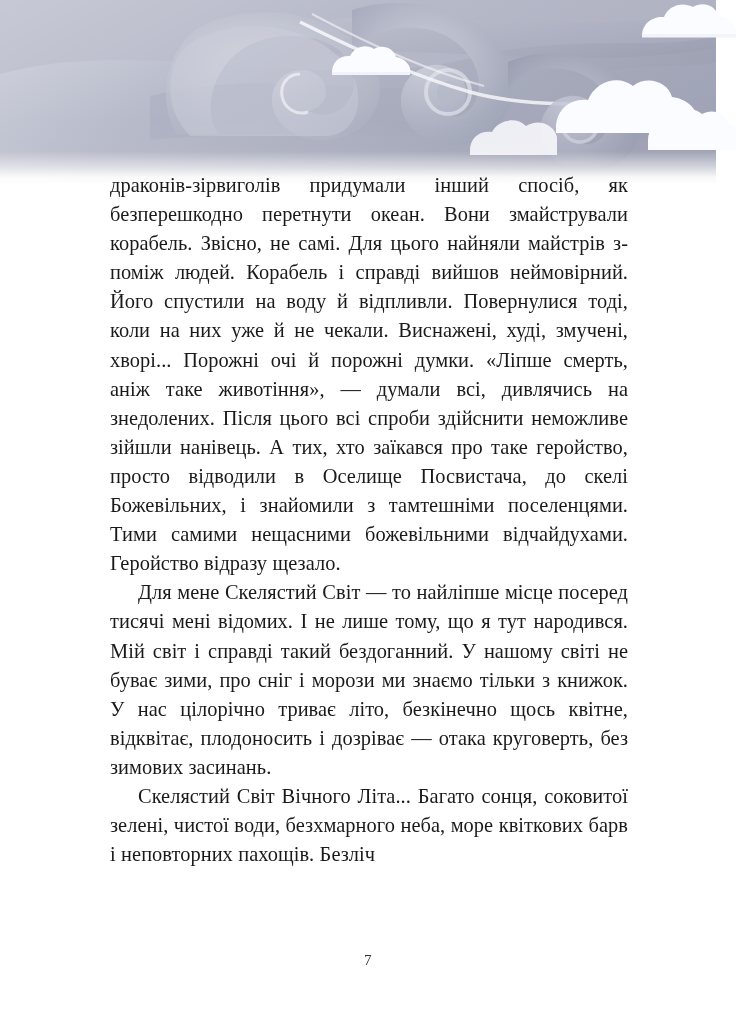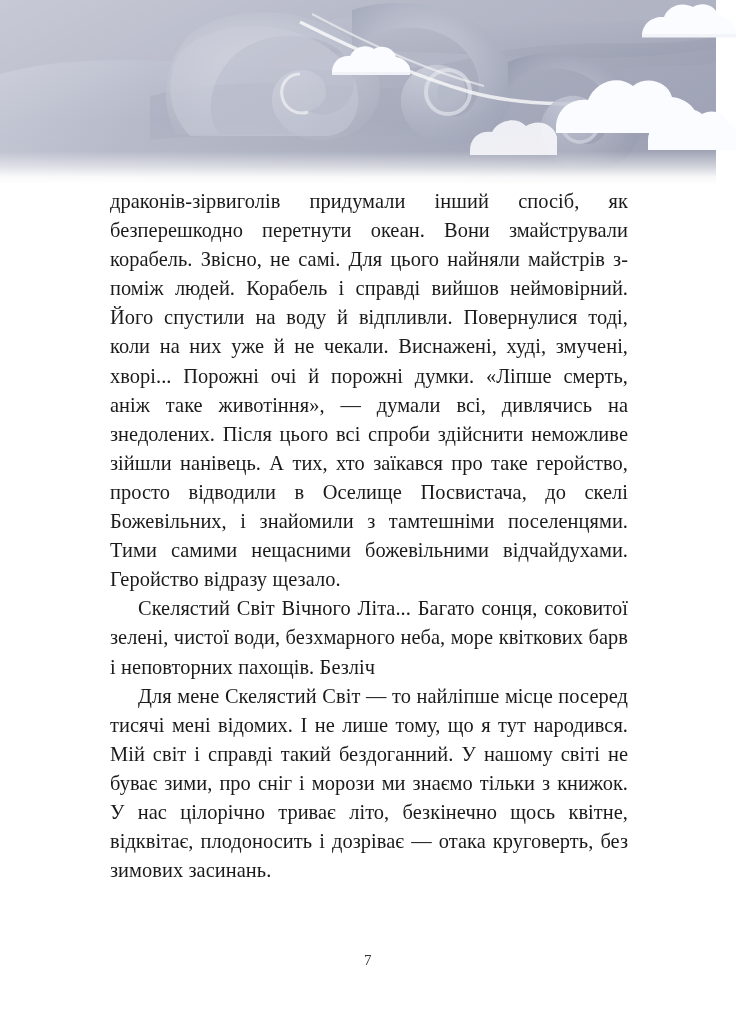--- a/index.html
+++ b/index.html
@@ -38,21 +38,21 @@
   .header-art svg {
     display: block;
     width: 736px;
     height: 185px;
   }
 
   
   .content {
     position: absolute;
     left: 110px;
-    top: 187px;
+    top: 171px;
     width: 518px;
   }
   .para {
     margin: 0;
     text-align: justify;
     text-justify: inter-word;
     font-size: 20.4px;
     line-height: 29.1px;
     letter-spacing: 0.05px;
     word-spacing: 0.2px;
@@ -187,19 +187,19 @@
                    C538,118 554,124 557,137 L557,155 L470,155 Z" opacity="0.85"></path>
         </g>
 
         <rect x="0" y="120" width="736" height="65" fill="url(#fadeDown)"></rect>
       </g>
     </svg>
   </div>
 
   <div class="content">
     <p class="para">драконів-зірвиголів придумали інший спосіб, як безперешкодно перетнути океан. Вони змайстрували корабель. Звісно, не самі. Для цього найняли майстрів з-поміж людей. Корабель і справді вийшов неймовірний. Його спустили на воду й відпливли. Повернулися тоді, коли на них уже й не чекали. Виснажені, худі, змучені, хворі... Порожні очі й порожні думки. «Ліпше смерть, аніж таке животіння», — думали всі, дивлячись на знедолених. Після цього всі спроби здійснити неможливе зійшли нанівець. А тих, хто заїкався про таке геройство, просто відводили в Оселище Посвистача, до скелі Божевільних, і знайомили з тамтешніми поселенцями. Тими самими нещасними божевільними відчайдухами. Геройство відразу щезало.</p>
+    <p class="para indent">Для мене Скелястий Світ — то найліпше місце посеред тисячі мені відомих. І не лише тому, що я тут народився. Мій світ і справді такий бездоганний. У нашому світі не буває зими, про сніг і морози ми знаємо тільки з книжок. У нас цілорічно триває літо, безкінечно щось квітне, відквітає, плодоносить і дозріває — отака круговерть, без зимових засинань.</p>
     <p class="para indent">Скелястий Світ Вічного Літа... Багато сонця, соковитої зелені, чистої води, безхмарного неба, море квіткових барв і неповторних пахощів. Безліч</p>
-    <p class="para indent">Для мене Скелястий Світ — то найліпше місце посеред тисячі мені відомих. І не лише тому, що я тут народився. Мій світ і справді такий бездоганний. У нашому світі не буває зими, про сніг і морози ми знаємо тільки з книжок. У нас цілорічно триває літо, безкінечно щось квітне, відквітає, плодоносить і дозріває — отака круговерть, без зимових засинань.</p>
   </div>
 
   <div class="folio">7</div>
 
 </div>
 
 </body></html>

